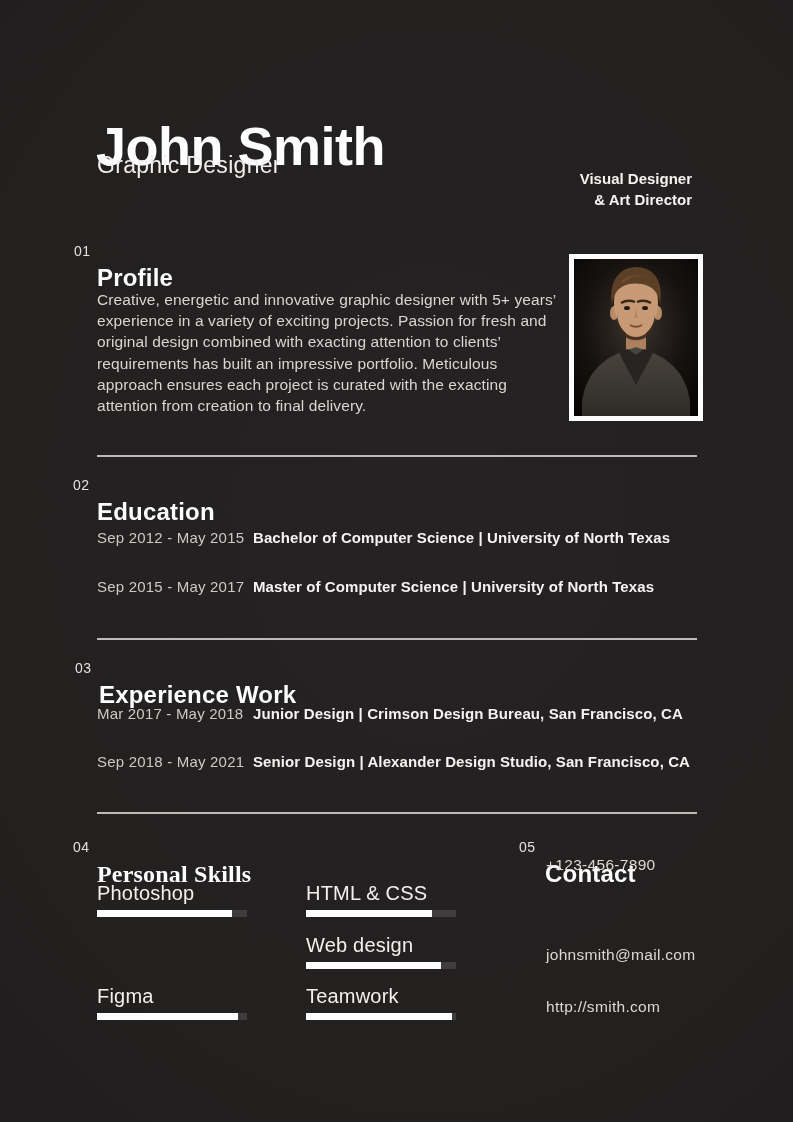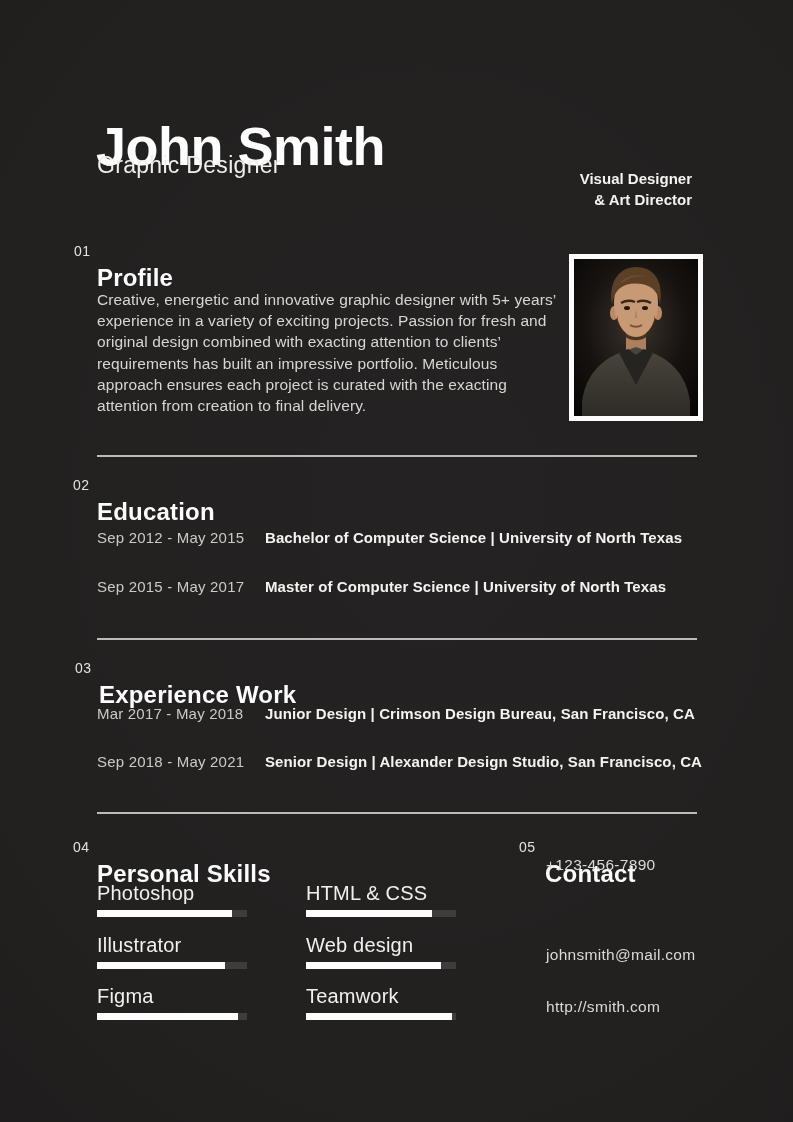--- a/index.html
+++ b/index.html
@@ -17,21 +17,21 @@
   .sec-num { font-size:14px; font-weight:400; color:#e3e1e0; letter-spacing:0.5px; }
   .sec-head { font-size:24px; line-height:28px; font-weight:800; color:#fcfcfc; letter-spacing:0.2px; white-space:nowrap; }
 
   .profile-text { width:470px; font-size:15.5px; line-height:21.2px; color:#d8d5d2; letter-spacing:0.1px; }
 
   .photo-frame { width:124px; height:157px; border:5px solid #fcfcfc; background:#0a0808; }
   .photo-frame svg { display:block; width:124px; height:157px; }
 
   .divider { left:97px; width:600px; height:1.5px; background:#cbc9c8; opacity:0.92; }
 
-  .row { left:97px; display:flex; gap:12px; font-size:15px; line-height:18px; white-space:nowrap; }
+  .row { left:97px; display:flex; font-size:15px; line-height:18px; white-space:nowrap; }
   .row-date { width:156px; flex:none; color:#ccc9c7; letter-spacing:0.2px; }
   .row-desc { font-weight:700; color:#f5f3f2; letter-spacing:0.1px; }
 
   .skill { width:150px; }
   .skill-label { font-size:20px; line-height:19px; font-weight:400; color:#f2f0ef; letter-spacing:0.2px; white-space:nowrap; }
   .skill-track { margin-top:7px; width:150px; height:7px; background:#3e3c3c; }
   .skill-fill { height:100%; background:#fdfdfd; }
 
   .contact-item { font-size:15.5px; color:#dcd9d7; letter-spacing:0.3px; white-space:nowrap; }
 </style>
@@ -106,38 +106,32 @@
     <span class="row-desc">Junior Design | Crimson Design Bureau, San Francisco, CA</span>
   </div>
   <div class="abs row" style="top:753px;">
     <span class="row-date">Sep 2018 - May 2021</span>
     <span class="row-desc">Senior Design | Alexander Design Studio, San Francisco, CA</span>
   </div>
 
   <div class="abs divider" style="top:812px;"></div>
 
   <span class="abs sec-num" style="left:73px; top:839px;">04</span>
-  <h2 class="abs sec-head" style="left:97px; top:840px;">Personal Skills</h2>
+  <h2 class="abs sec-head" style="left:97px; top:840px;font-family:Liberation Serif, serif;">Personal Skills</h2>
 
   <div class="abs skill" style="left:97px; top:884px;">
     <div class="skill-label">Photoshop</div>
     <div class="skill-track">
       <div class="skill-fill" style="width: 90%;"></div>
     </div>
   </div>
   <div class="abs skill" style="left:306px; top:884px;">
     <div class="skill-label">HTML &amp; CSS</div>
     <div class="skill-track">
       <div class="skill-fill" style="width: 84%;"></div>
-    </div>
-  </div>
-  <div class="abs skill" style="left:97px; top:936px;">
-    <div class="skill-label">Illustrator</div>
-    <div class="skill-track">
-      <div class="skill-fill" style="width: 85%;"></div>
     </div>
   </div>
   <div class="abs skill" style="left:306px; top:936px;">
     <div class="skill-label">Web design</div>
     <div class="skill-track">
       <div class="skill-fill" style="width: 90%;"></div>
     </div>
   </div>
   <div class="abs skill" style="left:97px; top:987px;">
     <div class="skill-label">Figma</div>

